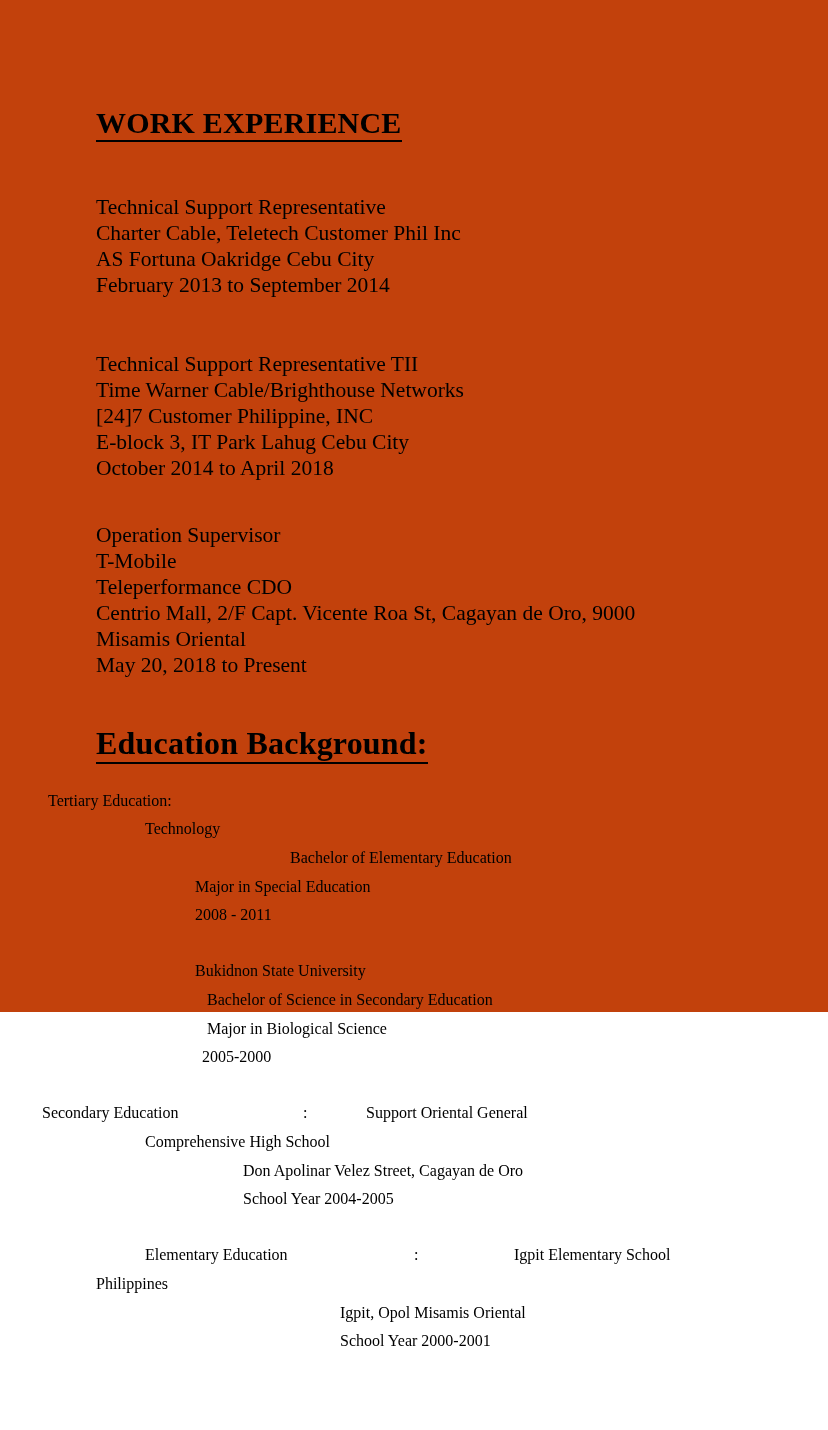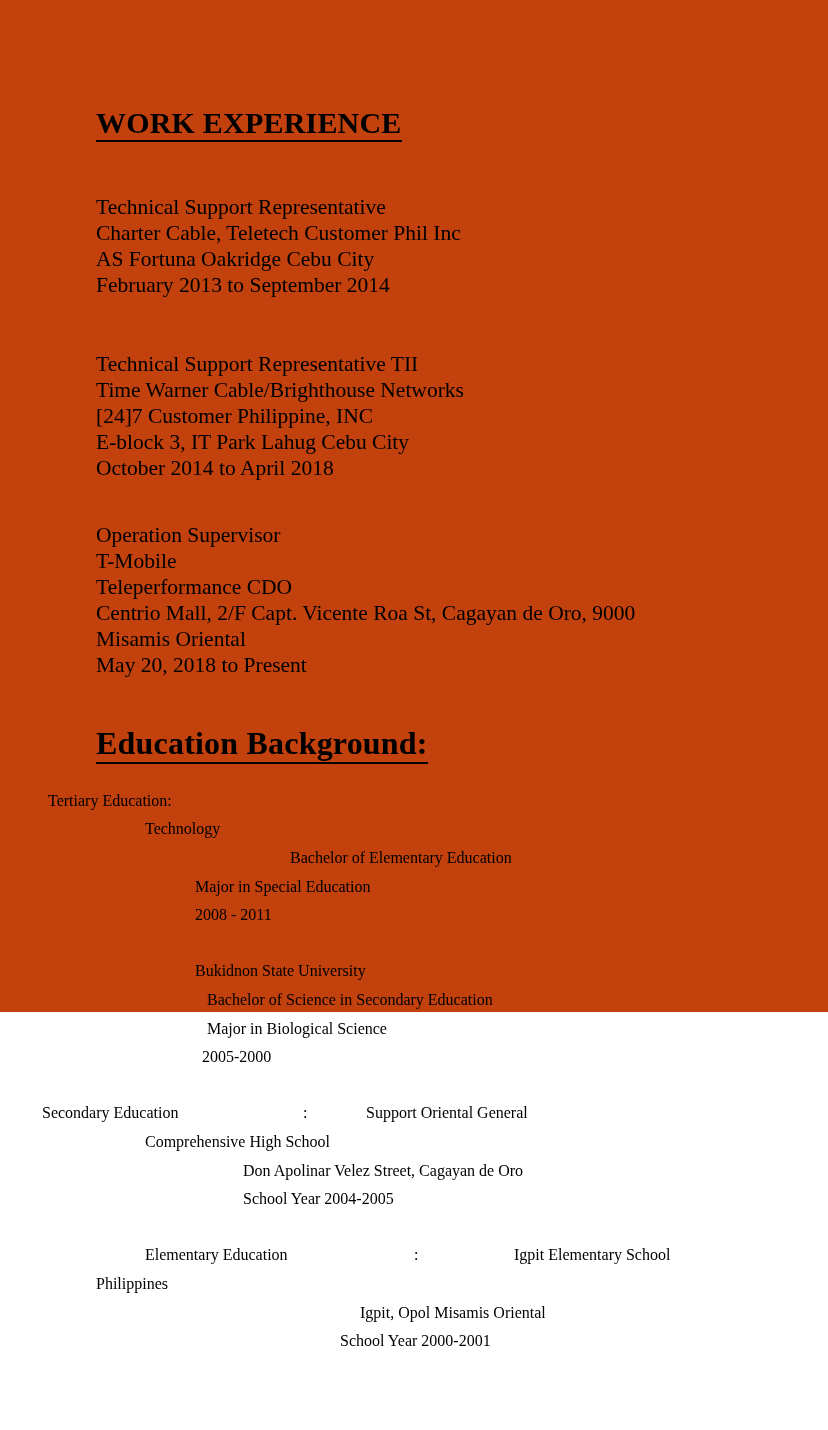--- a/index.html
+++ b/index.html
@@ -134,16 +134,16 @@
   <span class="edu-line" style="left:303px; top:1100px;">:</span>
   <span class="edu-line" style="left:366px; top:1100px;">Support Oriental General</span>
   <span class="edu-line" style="left:145px; top:1129px;">Comprehensive High School</span>
   <span class="edu-line" style="left:243px; top:1158px;">Don Apolinar Velez Street, Cagayan de Oro</span>
   <span class="edu-line" style="left:243px; top:1186px;">School Year 2004-2005</span>
 
   <span class="edu-line" style="left:145px; top:1242px;">Elementary Education</span>
   <span class="edu-line" style="left:414px; top:1242px;">:</span>
   <span class="edu-line" style="left:466px; top:1242px;margin-left:48px;">Igpit Elementary School</span>
   <span class="edu-line" style="left:96px;  top:1271px;">Philippines</span>
-  <span class="edu-line" style="left:340px; top:1300px;margin-left:20px;">Igpit, Opol Misamis Oriental</span>
+  <span class="edu-line" style="left:340px; top:1300px;">Igpit, Opol Misamis Oriental</span>
   <span class="edu-line" style="left:340px; top:1328px;">School Year 2000-2001</span>
 
 </div>
 
 </body></html>

